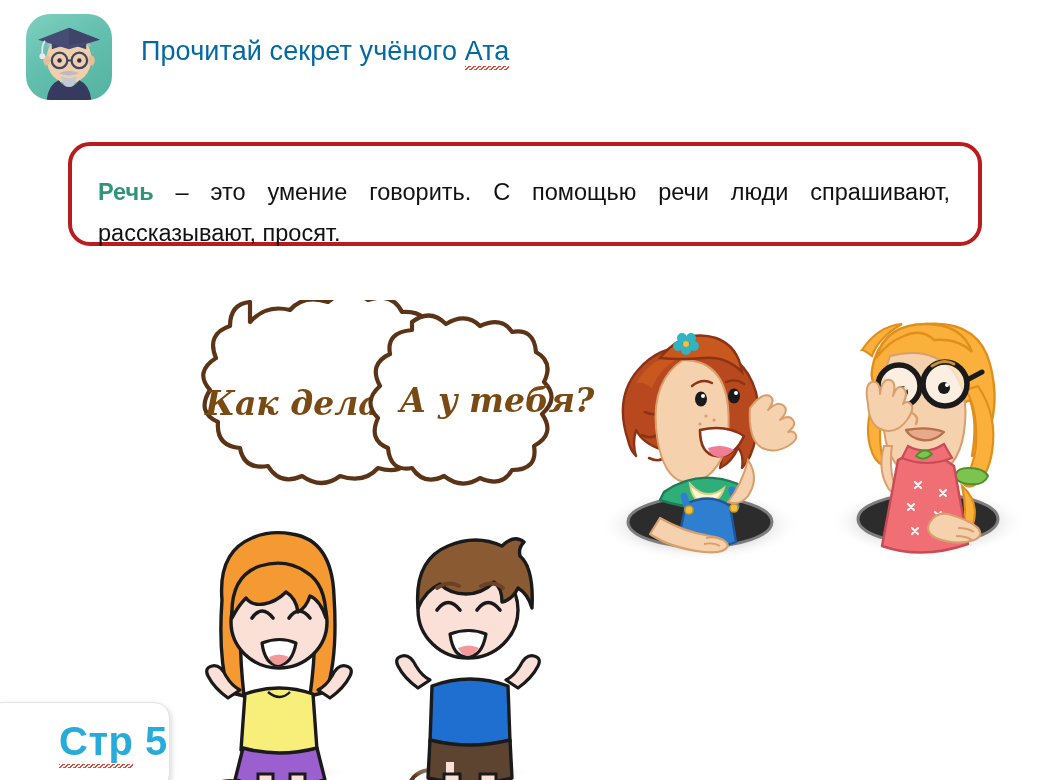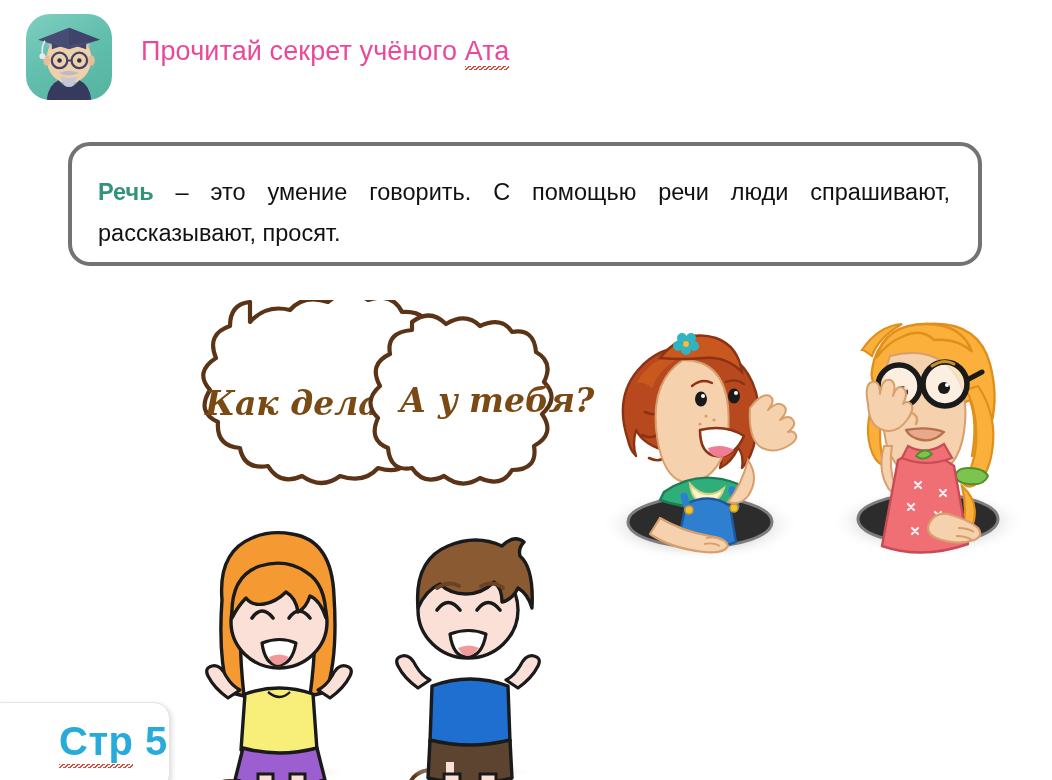--- a/index.html
+++ b/index.html
@@ -31,21 +31,21 @@
     height: 86px;
     border-radius: 24px;
     background: linear-gradient(150deg, #7fd0c0 0%, #63bfae 45%, #55b3a2 100%);
     overflow: hidden;
   }
   #header-title {
     position: absolute;
     left: 141px;
     top: 36px;
     font-size: 27px;
-    color: #ec4899;
+    color: #0369a1;
     letter-spacing: 0.1px;
     white-space: nowrap;
     text-align: right;
   }
   .spell-wavy {
     position: relative;
     display: inline-block;
   }
   .spell-wavy::after {
     content: "";
@@ -65,23 +65,23 @@
   .spell-wavy.thin::after {
     bottom: -4px;
   }
 
   
   #definition-box {
     position: absolute;
     left: 68px;
     top: 142px;
     width: 914px;
-    height: 124px;
+    height: 104px;
     box-sizing: border-box;
-    border: 4px solid #737373;
+    border: 4px solid #b91c1c;
     border-radius: 22px;
     background: #ffffff;
     padding: 26px 28px 0 26px;
   }
   #definition-text {
     font-size: 23.5px;
     line-height: 41px;
     color: #111111;
     text-align: justify;
     text-justify: inter-word;

